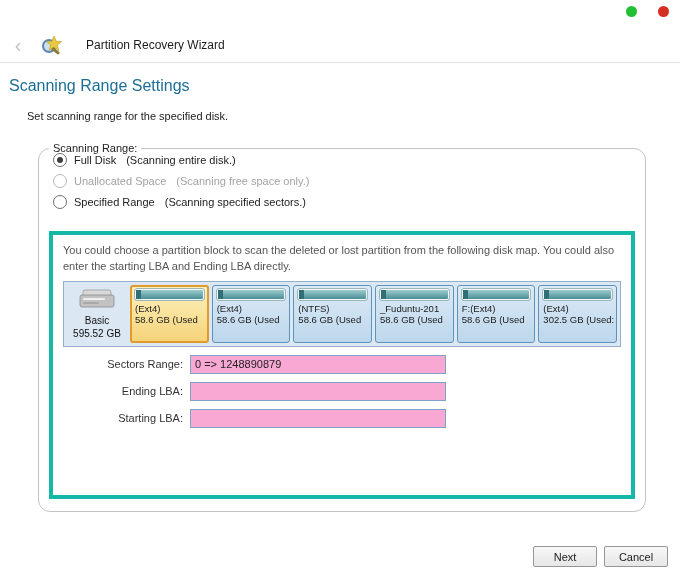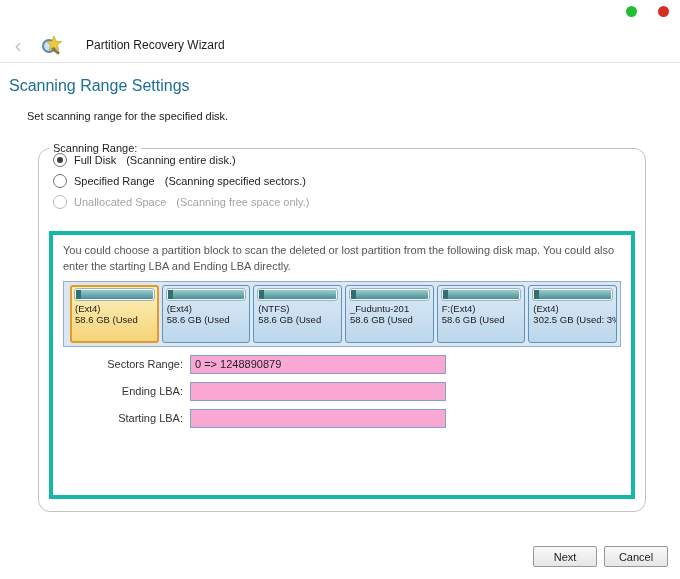--- a/index.html
+++ b/index.html
@@ -90,35 +90,47 @@
 <div class="groupbox">
   <span class="groupbox-label">Scanning Range:</span>
 
   <div class="radio-row">
     <span class="radio selected"></span>
     <span class="radio-label">Full Disk</span>
     <span class="radio-hint">(Scanning entire disk.)</span>
   </div>
 
   <div class="radio-row">
+    <span class="radio disabled"></span>
+    <span class="radio-label disabled-text">Unallocated Space</span>
+    <span class="radio-hint disabled-text">(Scanning free space only.)</span>
+  </div>
+
+  <div class="radio-row">
     <span class="radio"></span>
     <span class="radio-label">Specified Range</span>
     <span class="radio-hint">(Scanning specified sectors.)</span>
-  </div>
-
-  <div class="radio-row">
-    <span class="radio disabled"></span>
-    <span class="radio-label disabled-text">Unallocated Space</span>
-    <span class="radio-hint disabled-text">(Scanning free space only.)</span>
   </div>
 
   <div class="inner-panel">
     <div class="description">You could choose a partition block to scan the deleted or lost partition from the following disk map. You could also enter the starting LBA and Ending LBA directly.</div>
 
     <div class="diskmap">
+      <div class="disk-cell">
+        <span>
+          <svg width="40" height="24" viewBox="0 0 40 24">
+            <rect x="6" y="2" width="28" height="8" rx="2" fill="#d9d9d9" stroke="#9a9a9a" stroke-width="0.8"></rect>
+            <rect x="3" y="7" width="34" height="12" rx="2" fill="#c2c2c2" stroke="#8a8a8a" stroke-width="0.8"></rect>
+            <rect x="6" y="10" width="22" height="2" rx="1" fill="#efefef"></rect>
+            <rect x="6" y="14" width="16" height="2" rx="1" fill="#a9a9a9"></rect>
+          </svg>
+        </span>
+        <span>Basic</span>
+        <span>595.52 GB</span>
+      </div>
 
       <div class="partition selected">
         <span class="pbar"></span>
         <span class="pline1">(Ext4)</span>
         <span class="pline2">58.6 GB (Used</span>
       </div>
 
       <div class="partition">
         <span class="pbar"></span>
         <span class="pline1">(Ext4)</span>

